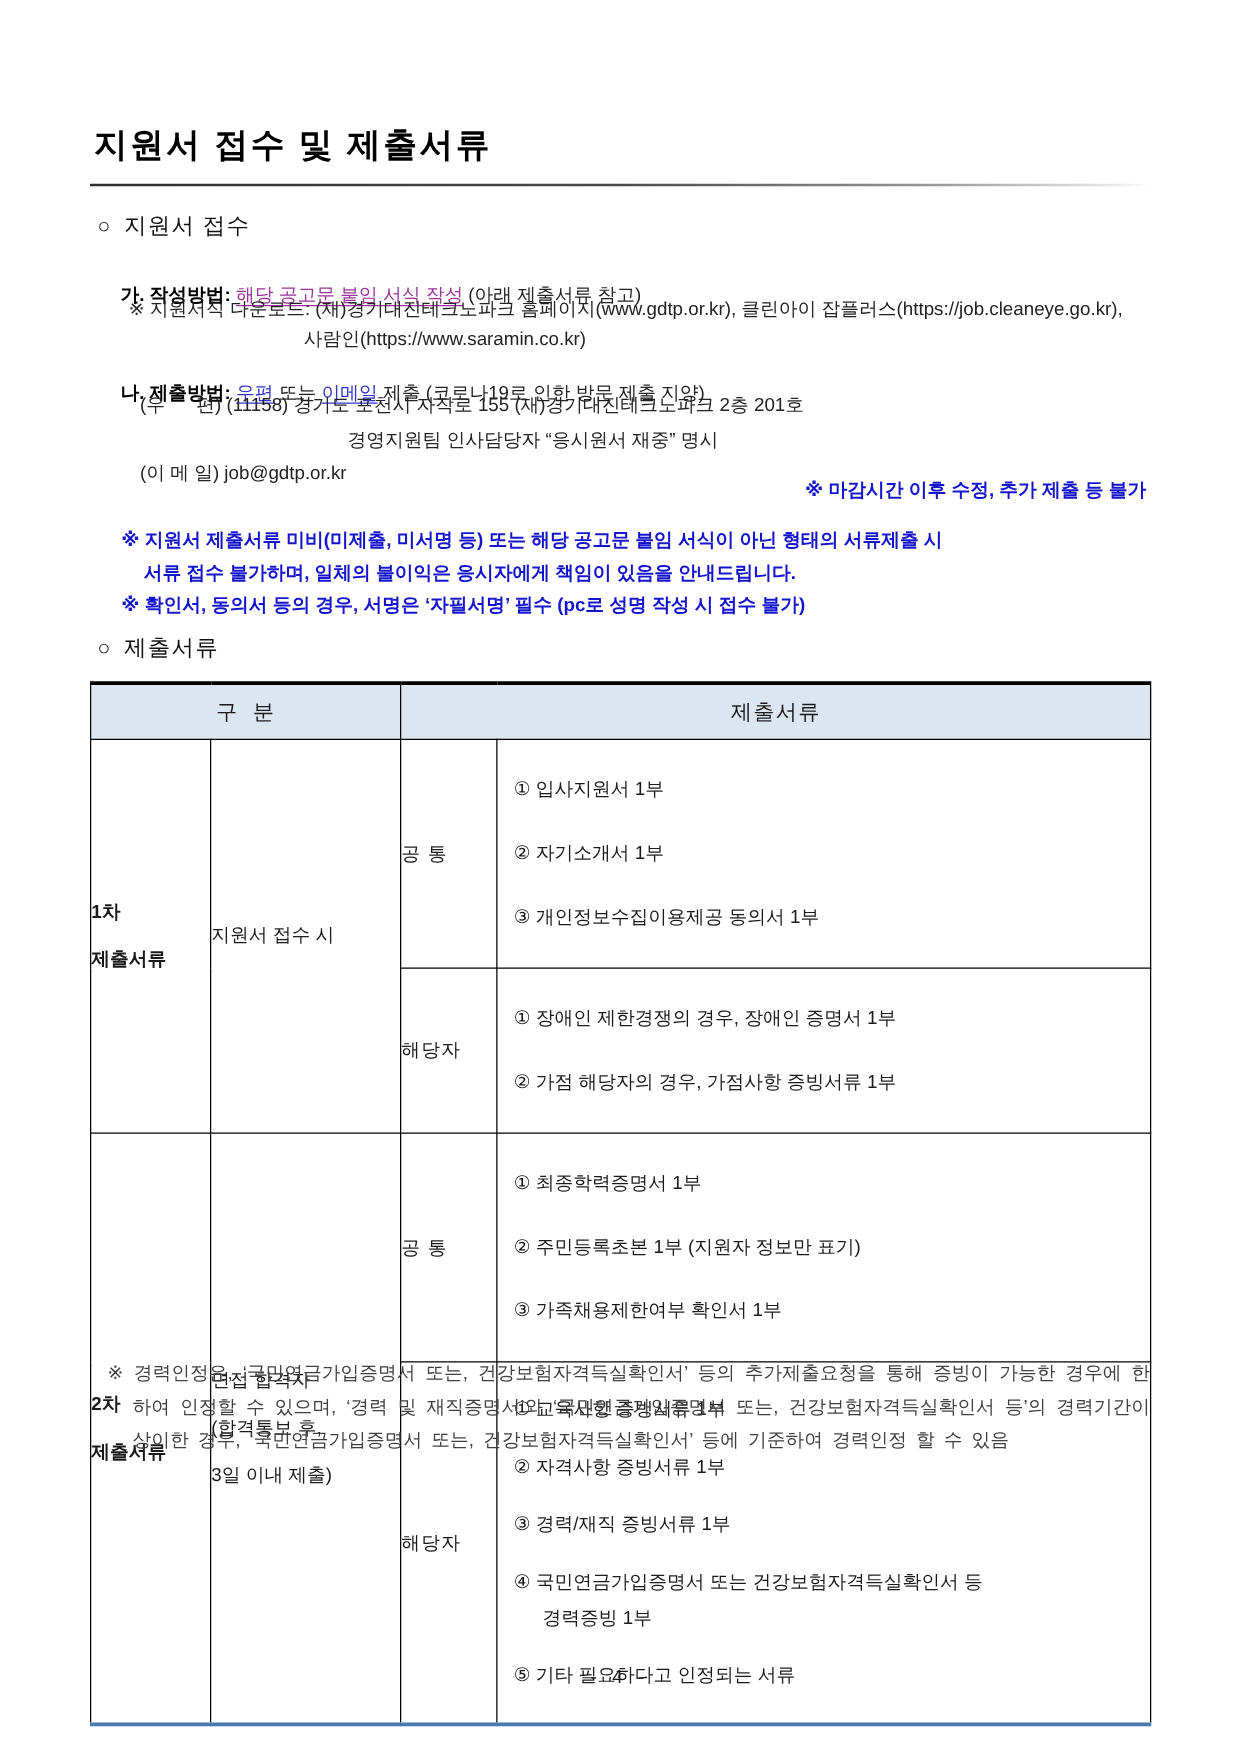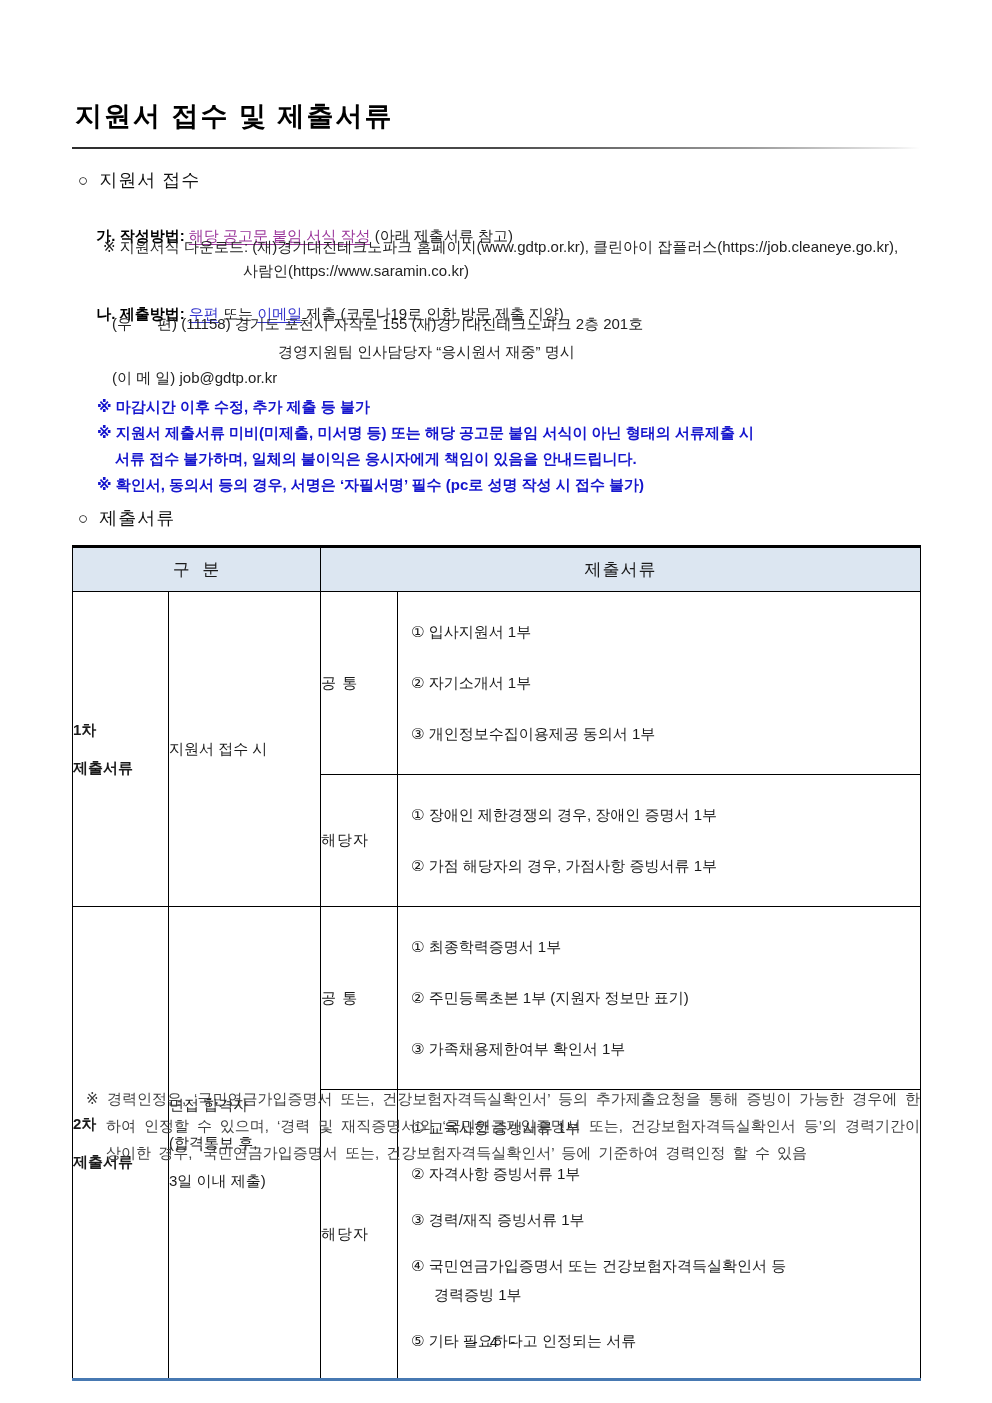--- a/index.html
+++ b/index.html
@@ -116,21 +116,21 @@
 <div class="abs doc-line" style="top:262px; left:243px;">사람인(https://www.saramin.co.kr)</div>
 
 <div class="abs doc-line" style="top:288px; left:88px;">
   <span class="bold">나. 제출방법: </span><span class="link-blue">우편</span><span> 또는 </span><span class="link-blue">이메일</span><span> 제출 (코로나19로 인한 방문 제출 지양)</span>
 </div>
 
 <div class="abs doc-line" style="top:315px; left:112px;">(우      편) (11158) 경기도 포천시 자작로 155 (재)경기대진테크노파크 2층 201호</div>
 <div class="abs doc-line" style="top:343px; left:278px;">경영지원팀 인사담당자 “응시원서 재중” 명시</div>
 <div class="abs doc-line" style="top:369px; left:112px;">(이 메 일) job@gdtp.or.kr</div>
 
-<div class="abs warning" style="top:394px; left:97px; width:820px;">※ 마감시간 이후 수정, 추가 제출 등 불가</div>
+<div class="abs warning" style="top:380px; left:97px; width:820px;text-align:right;">※ 마감시간 이후 수정, 추가 제출 등 불가</div>
 <div class="abs warning" style="top:420px; left:97px; width:820px;">※ 지원서 제출서류 미비(미제출, 미서명 등) 또는 해당 공고문 붙임 서식이 아닌 형태의 서류제출 시
 서류 접수 불가하며, 일체의 불이익은 응시자에게 책임이 있음을 안내드립니다.</div>
 <div class="abs warning" style="top:472px; left:97px; width:820px;">※ 확인서, 동의서 등의 경우, 서명은 ‘자필서명’ 필수 (pc로 성명 작성 시 접수 불가)</div>
 
 <div class="abs section-heading" style="top:506px; left:78px;">
   <span class="bullet">○</span><span>제출서류</span>
 </div>
 
 <table class="docs-table">
   <colgroup>

